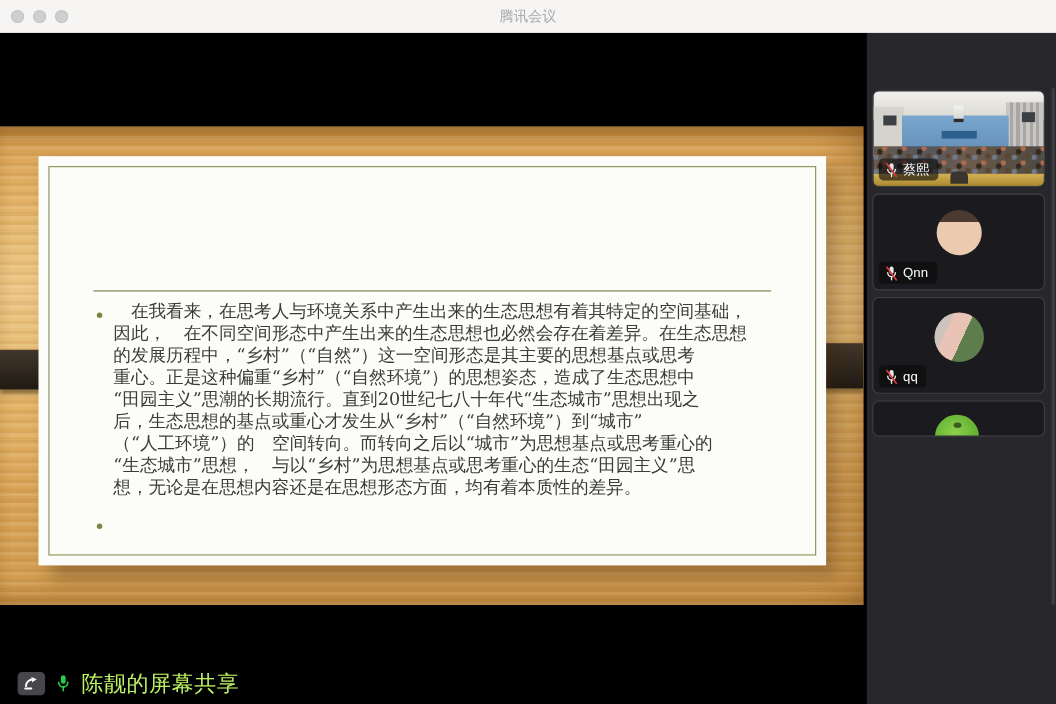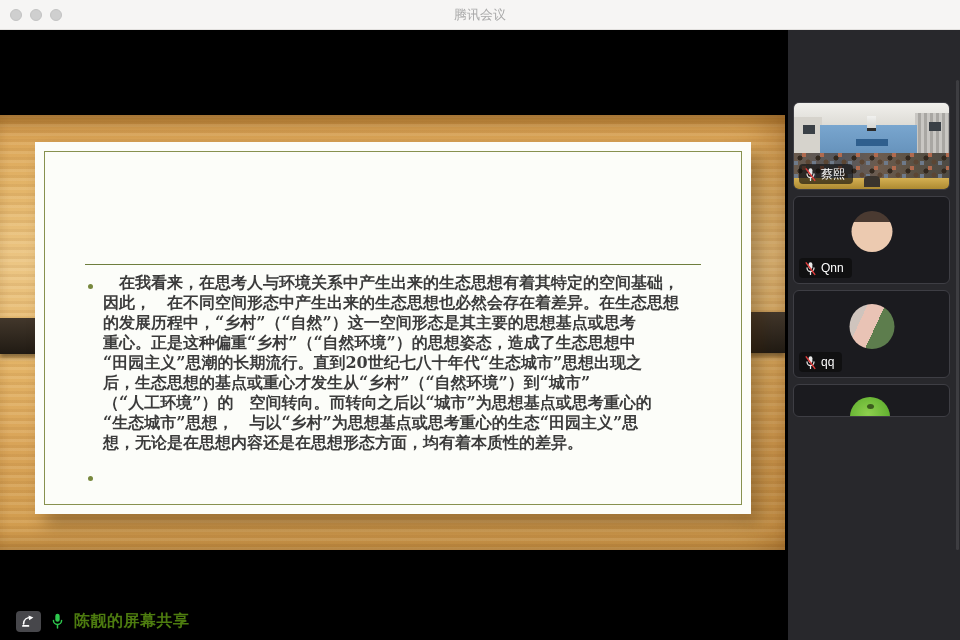--- a/index.html
+++ b/index.html
@@ -7,21 +7,21 @@
   body{font-family:"Liberation Sans","DejaVu Sans",sans-serif;}
   .app{position:relative;width:960px;height:640px;overflow:hidden;background:#000;}
 
   
   .titlebar{position:absolute;left:0;top:0;width:960px;height:30px;background:#f6f5f4;border-bottom:1px solid #e2e0de;}
   .lights{position:absolute;left:10px;top:9px;display:flex;gap:8px;}
   .light{width:12px;height:12px;border-radius:50%;background:#cfcfcf;border:1px solid #c3c3c3;}
   .wtitle{position:absolute;left:0;right:0;top:0;height:40px;line-height:30px;text-align:center;color:#a9a9a9;font-size:13px;}
 
   
-  .main{position:absolute;left:0;top:30px;width:948px;height:610px;background:#000;overflow:hidden;font-weight:bold;}
+  .main{position:absolute;left:0;top:30px;width:948px;height:610px;background:#000;overflow:hidden;}
   .slide{position:absolute;left:0;top:85px;width:785px;height:435px;overflow:hidden;
     background:
       repeating-linear-gradient(180deg, rgba(255,246,224,0.10) 0 3px, rgba(0,0,0,0) 3px 6px, rgba(120,70,20,0.07) 6px 9px),
       linear-gradient(180deg,#c18a3e 0,#d9a254 14px,#e3b468 70px,#ecc684 150px,#e3b366 250px,#d9a458 330px,#cf9a4c 435px);
     box-shadow: inset -34px 0 40px -22px rgba(110,60,10,0.38), inset 0 16px 20px -12px rgba(90,50,0,0.45), inset 0 -14px 18px -12px rgba(90,50,0,0.35);}
   .side-tab{position:absolute;background:linear-gradient(180deg,#42372b,#201a13);box-shadow:0 3px 5px rgba(0,0,0,0.45);}
   .tab-left{left:0;top:203px;width:48px;height:36px;}
   .tab-right{left:735px;top:197px;width:50px;height:41px;}
 
   .card{position:absolute;left:35px;top:27px;width:716px;height:372px;background:#fcfdf9;box-shadow:10px 12px 16px rgba(60,35,5,0.35);}
@@ -31,27 +31,27 @@
   .dot1{left:53px;top:142px;}
   .dot2{left:53px;top:334px;}
   .para1{position:absolute;left:68px;top:131px;width:650px;font-family:"DejaVu Serif","Liberation Serif",serif;
     font-size:16px;line-height:20px;color:#3b3b3b;white-space:pre-line;}
   .para2{position:absolute;right:50px;top:327px;width:620px;text-align:right;font-family:"DejaVu Serif","Liberation Serif",serif;
     font-size:16px;color:#3b3b3b;white-space:pre;}
 
   
   .share-banner{position:absolute;left:16px;bottom:7px;height:24px;display:flex;align-items:center;gap:9px;}
   .share-ic{width:25px;height:21px;border-radius:4px;background:#47474b;display:flex;align-items:center;justify-content:center;}
-  .share-label{color:#4d7c0f;font-size:16px;letter-spacing:0.5px;}
+  .share-label{color:#bef264;font-size:20px;letter-spacing:0.5px;}
 
   
   .sidebar{position:absolute;left:788px;top:30px;width:172px;height:610px;background:#28282c;overflow:hidden;}
   .thumb{position:relative;margin:0 0 6px 5px;width:157px;height:88px;border-radius:6px;background:#1b1b1f;
     border:1px solid #3e3e44;overflow:hidden;}
-  .thumb.first{margin-top:72px;}
+  .thumb.first{margin-top:52px;}
   .thumb.active{border:2px solid #1ec778;}
   .thumb.partial{height:33px;}
   .video{position:absolute;left:0;top:0;right:0;bottom:0;overflow:hidden;}
   .pill{position:absolute;left:5px;bottom:5px;display:flex;align-items:center;gap:4px;background:rgba(10,10,10,0.62);
     border-radius:4px;padding:2px 8px 2px 5px;color:#fff;font-size:12px;line-height:16px;}
   .mic-ic{width:13px;height:15px;}
   .mic-ic .body{fill:#e8e8e8;}
   .mic-ic .stroke{stroke:#e8e8e8;fill:none;stroke-width:2.4;stroke-linecap:round;}
   .mic-ic.on .body{fill:#2ec84e;}
   .mic-ic.on .stroke{stroke:#2ec84e;}

